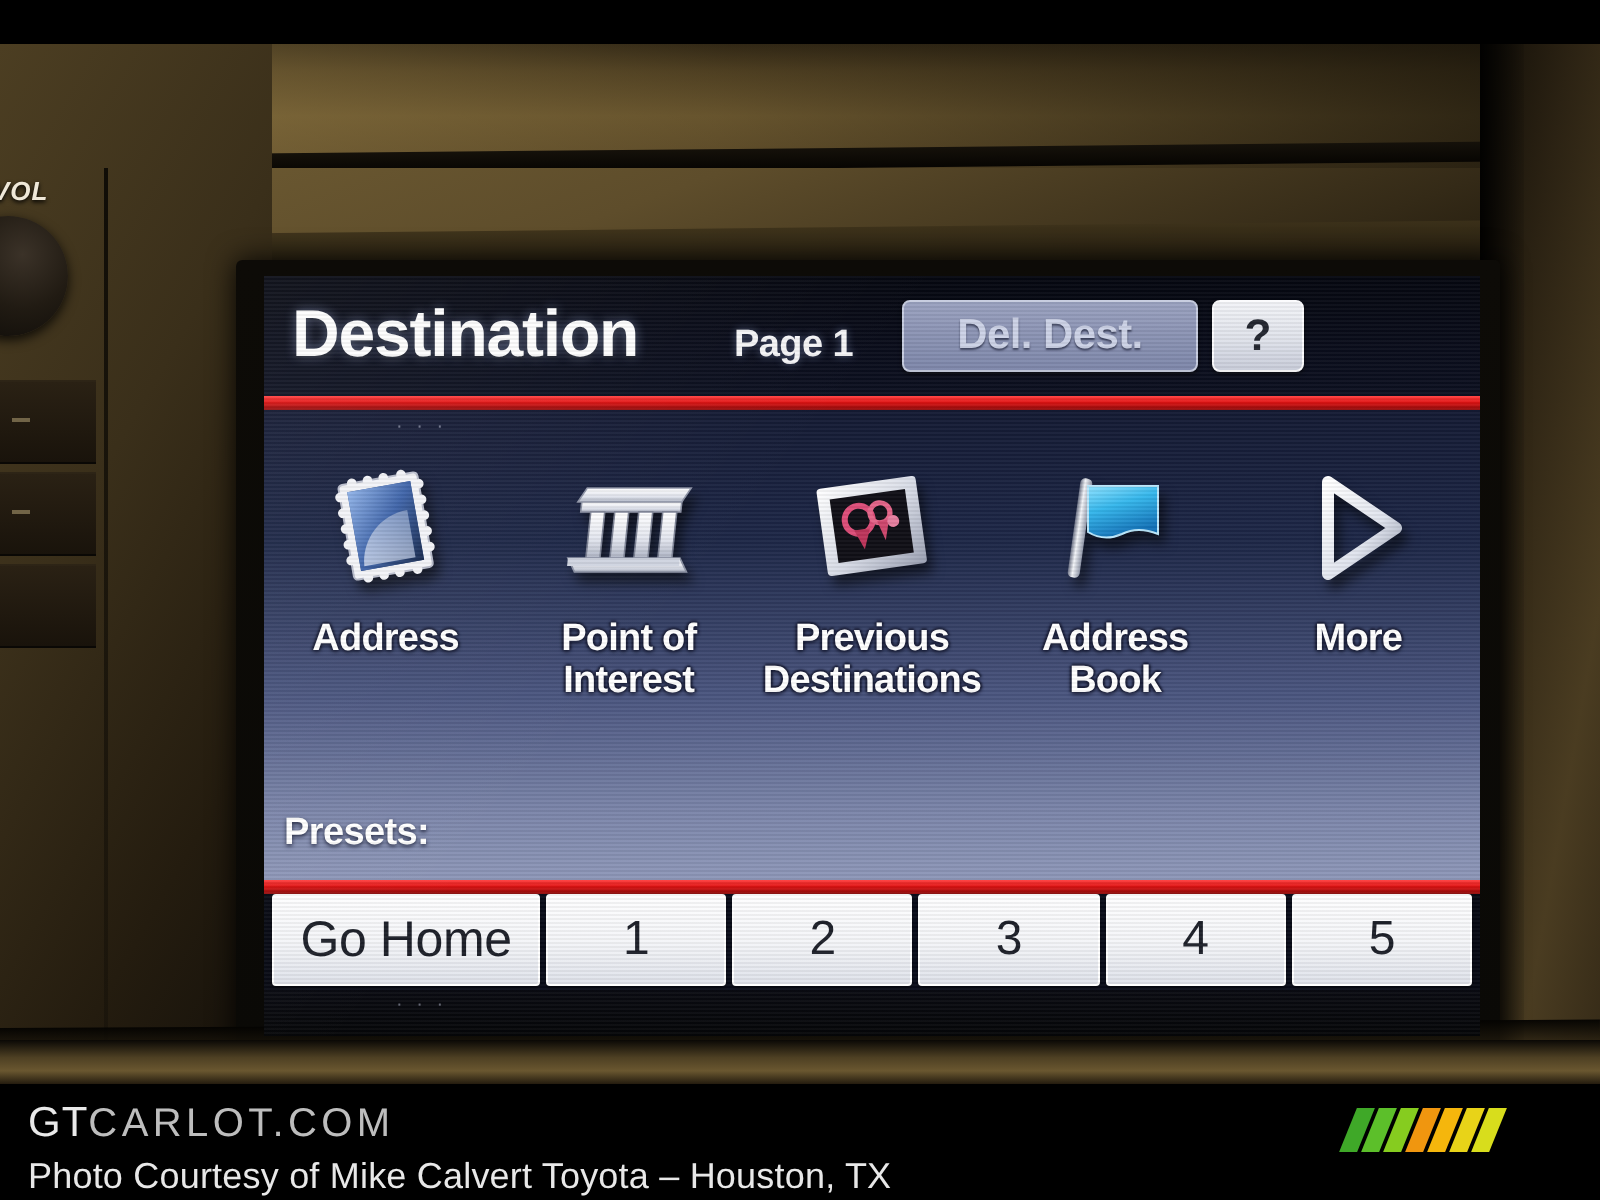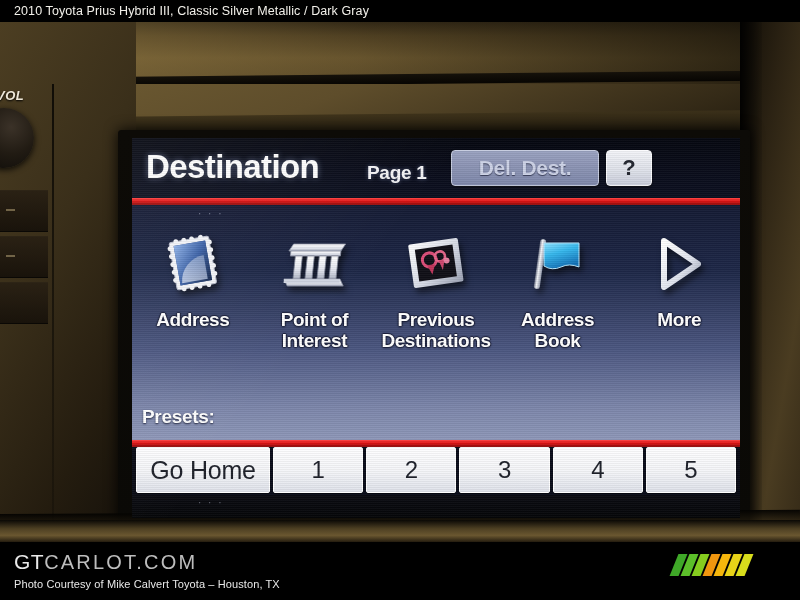--- a/index.html
+++ b/index.html
@@ -397,31 +397,30 @@
     gap: 2px;
   }
   .slash {
     width: 9px; height: 22px;
     transform: skewX(-22deg);
   }
   .credit {
     position: absolute;
     left: 14px; top: 36px;
     color: #e8e8e8;
-    font-size: 11px;
+    font-size: 18px;
     letter-spacing: .1px;
     white-space: nowrap;
   }
 </style>
 </head>
 <body>
 
 <div id="stage">
 
-  <div class="top-caption">2010 Toyota Prius Hybrid III,  Classic Silver Metallic / Dark Gray</div>
 
   <div class="photo">
 
     <div class="dash-top"></div>
     <div class="dash-seam"></div>
     <div class="dash-mid"></div>
     <div class="dash-mid2"></div>
 
     <div class="dash-left">
       <div class="dash-left-panelline"></div>

